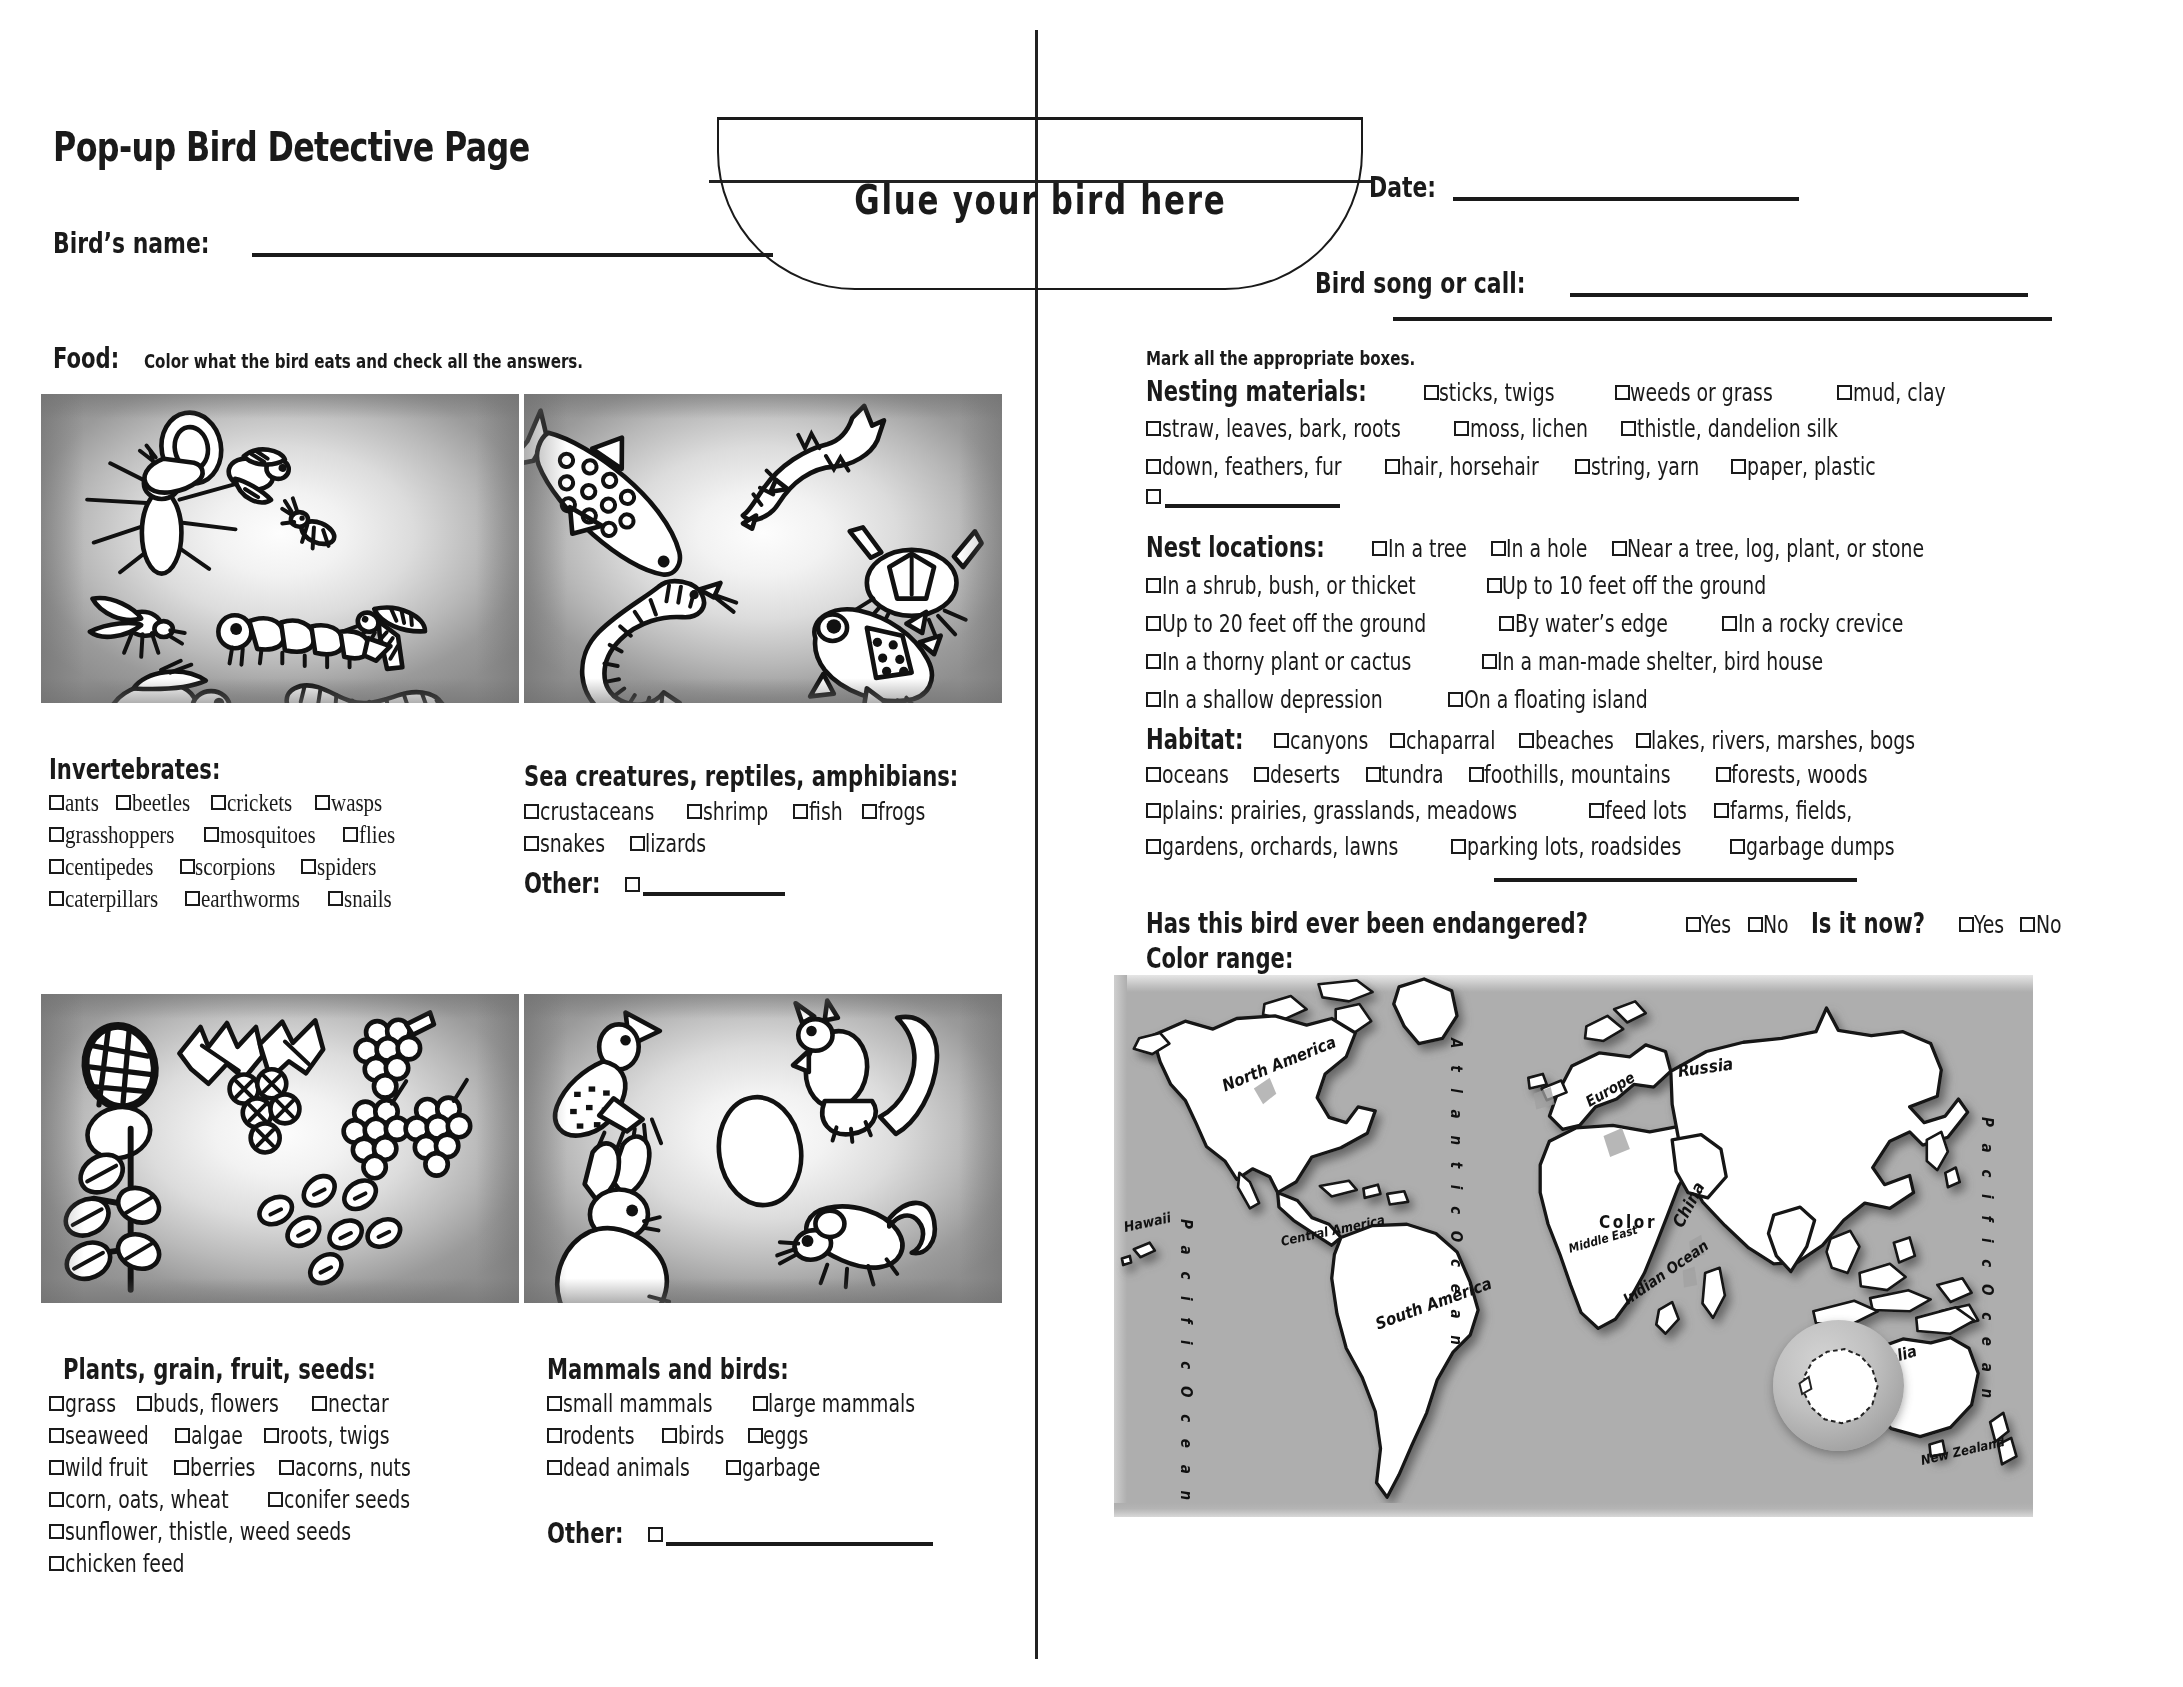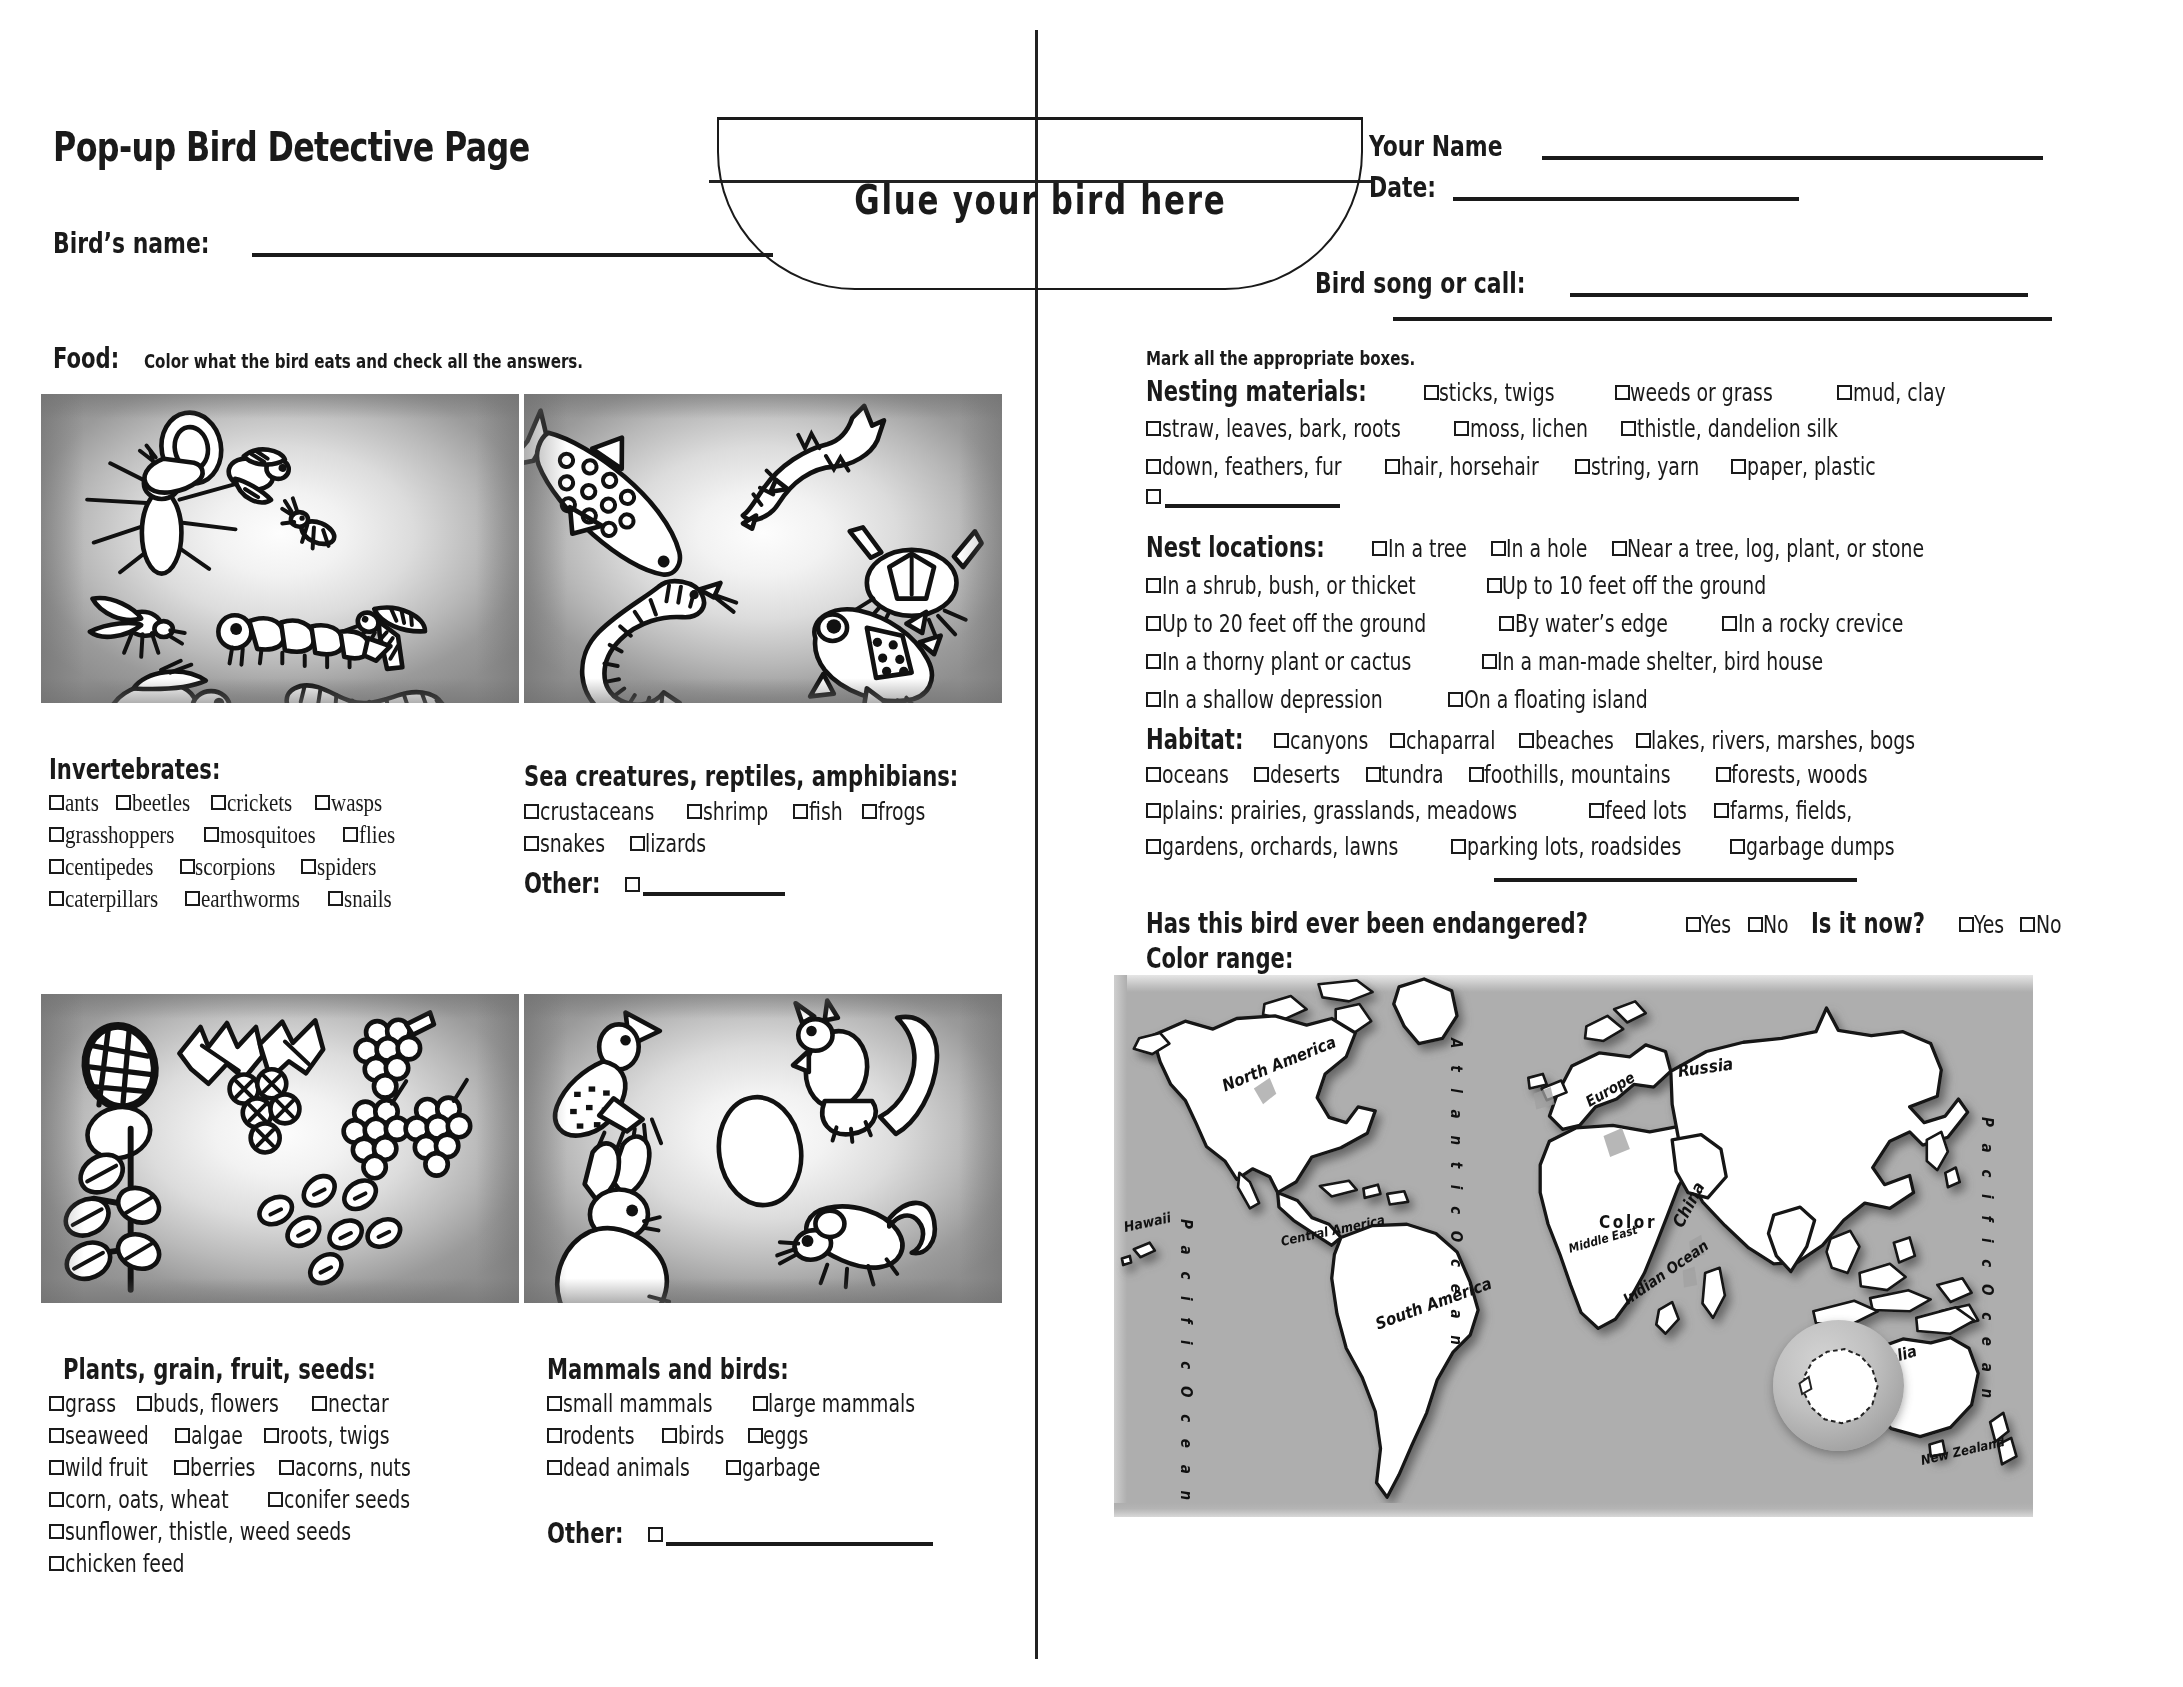--- a/index.html
+++ b/index.html
@@ -112,24 +112,20 @@
   <div class="abs" style="left:53px;top:342px;">
     <span class="sect" style="display:inline-block;">Food:</span>
     <span class="note" style="display:inline-block;margin-left:9.2px;">Color what the bird eats and check all the answers.</span>
   </div>
 
   <div class="glue"></div>
   <div class="glue-label">
     <span>Glue  your  bird  here</span>
   </div>
 
-  <div class="abs" style="left:1369px;top:129px;">
-    <span class="fld" style="display:inline-block;">Your Name</span>
-    <span class="rule" style="width:501px;margin-left:10.6px;"></span>
-  </div>
 
   <div class="abs" style="left:1369px;top:170px;">
     <span class="fld" style="display:inline-block;">Date:</span>
     <span class="rule" style="width:346px;margin-left:1.3px;"></span>
   </div>
 
   <div class="abs" style="left:1315px;top:266px;">
     <span class="fld" style="display:inline-block;">Bird song or call:</span>
     <span class="rule" style="width:458px;margin-left:1.3px;"></span>
   </div>

